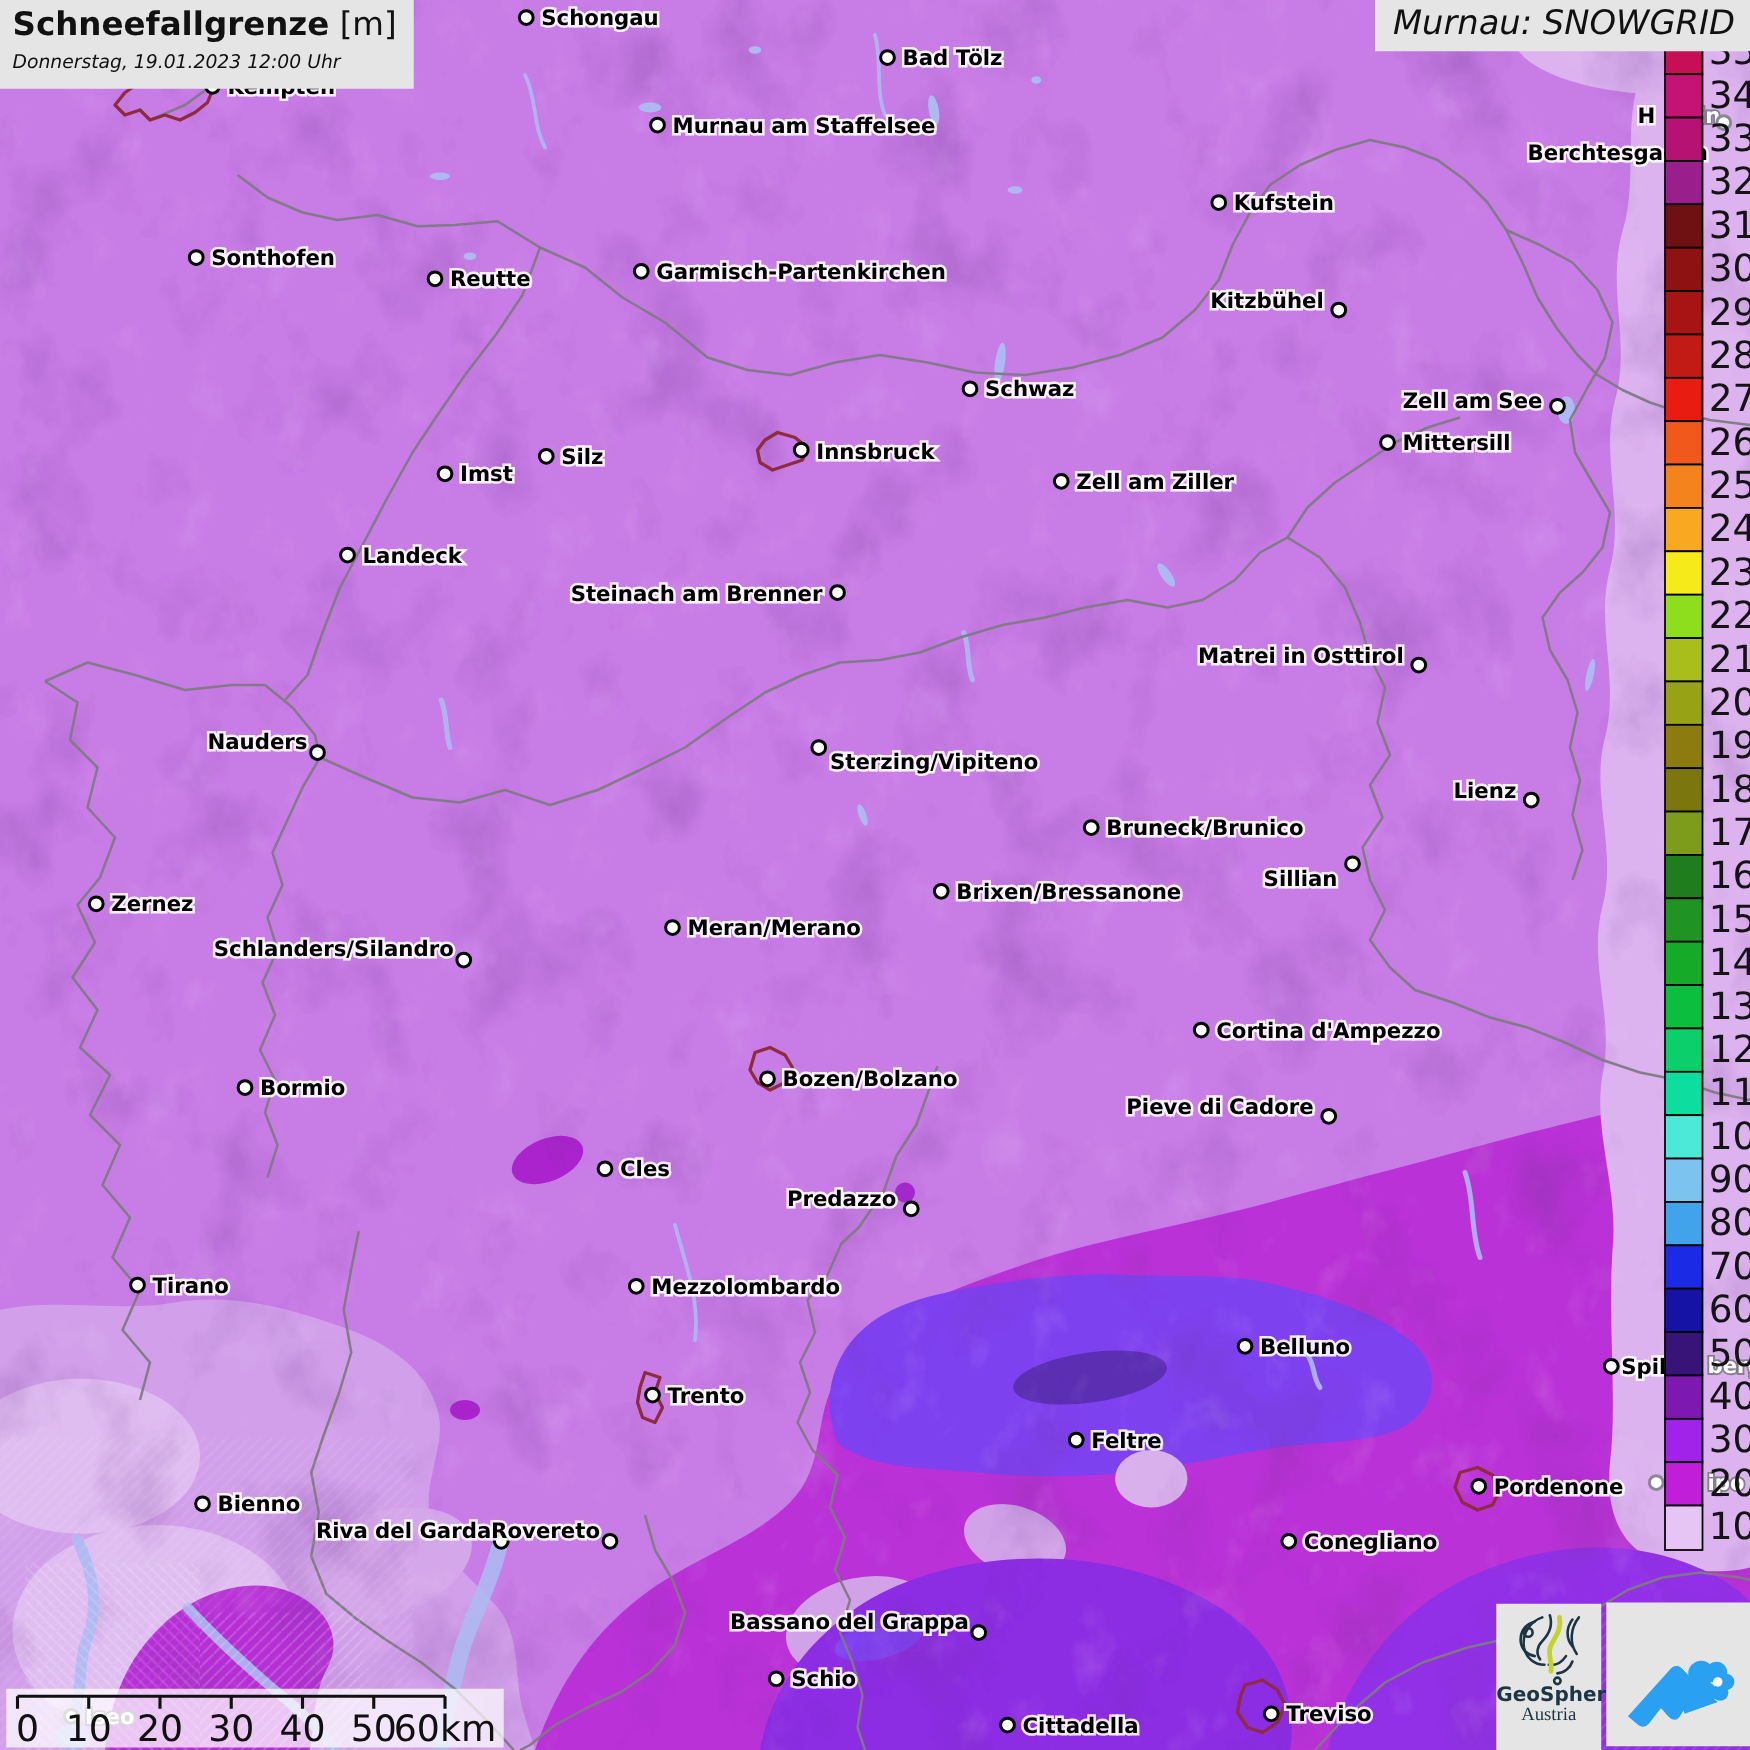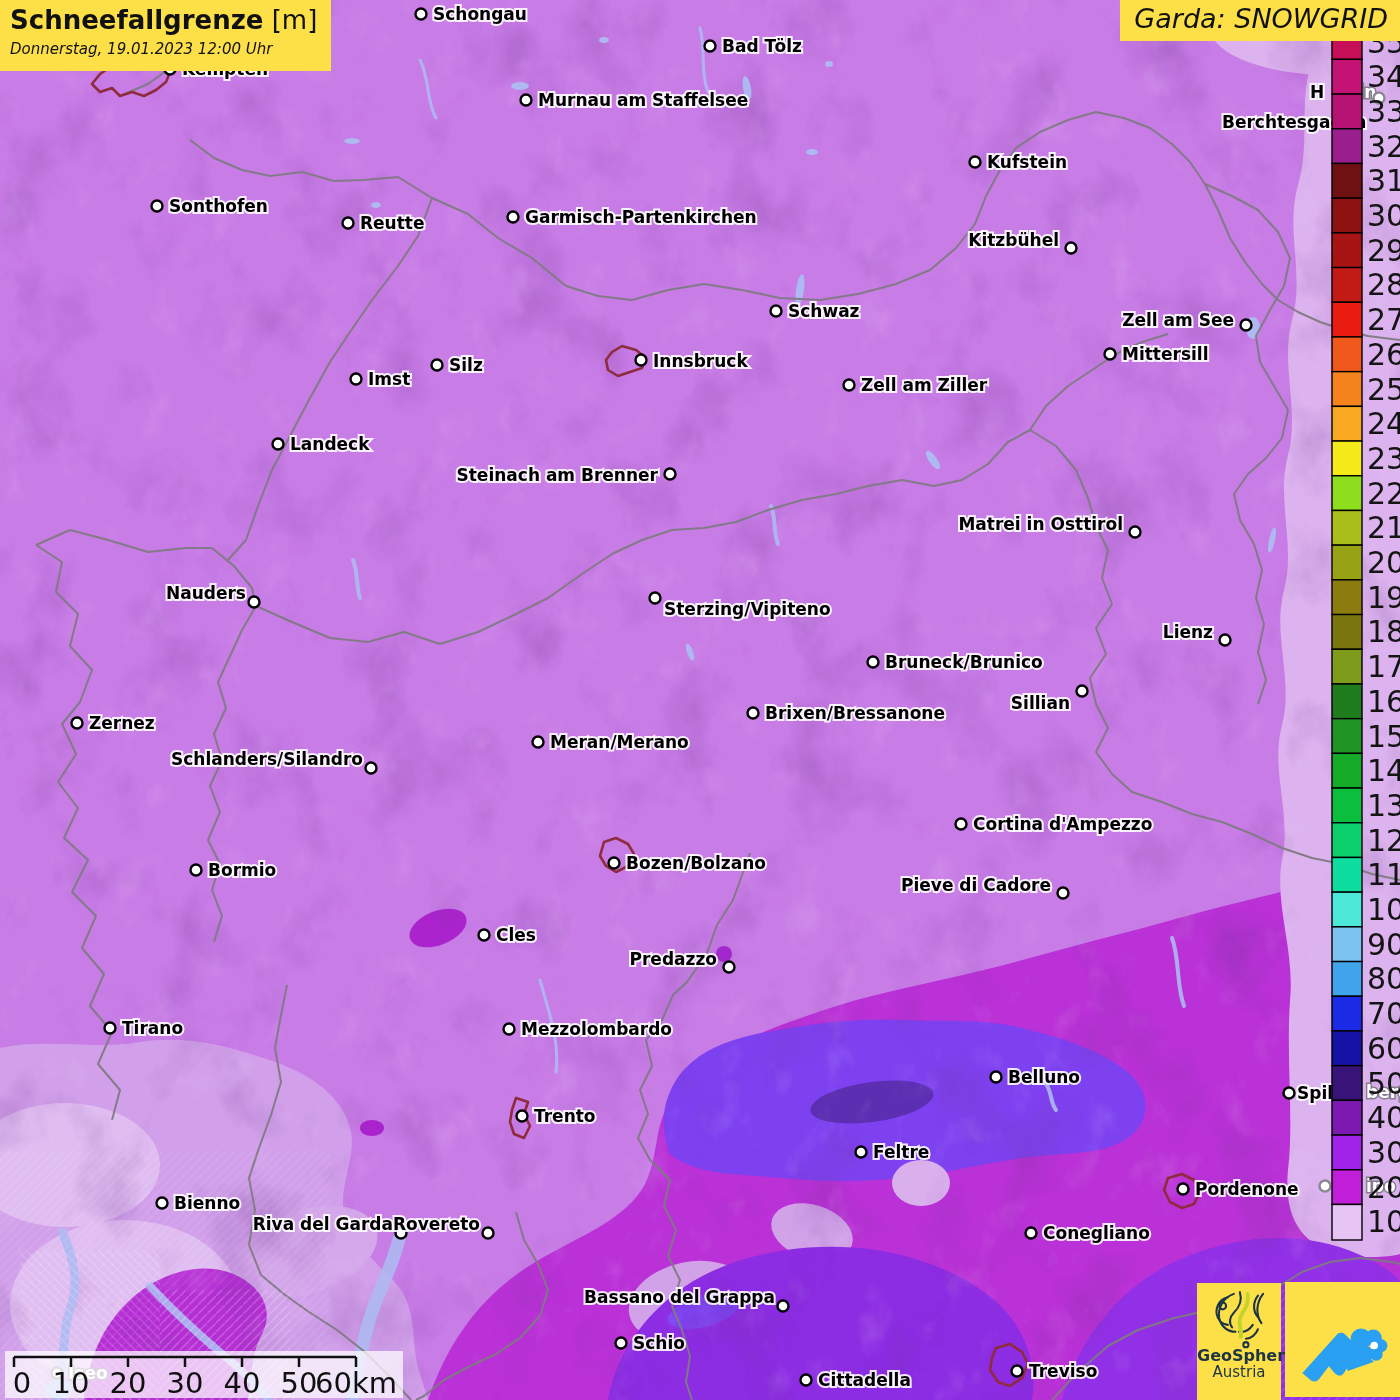--- a/index.html
+++ b/index.html
@@ -1,29 +1,29 @@
 <!DOCTYPE html>
 <html><head>
 <meta charset="utf-8">
 <style>
   html,body{margin:0;padding:0;background:#c87ce6;}
   #stage{position:relative;width:1400px;height:1400px;overflow:hidden;
          font-family:"DejaVu Sans","Liberation Sans",sans-serif;}
   #map-svg{position:absolute;left:0;top:0;}
-  .overlay-box{position:absolute;background:#fde047;color:#111;}
+  .overlay-box{position:absolute;background:#e5e5e5;color:#111;}
   #title-box{left:0;top:0;padding:5px 14px 8px 10px;}
   #title-line1{font-size:26px;line-height:30px;}
   #title-line1 .t-bold{font-weight:bold;}
   #title-line1 .t-unit{font-weight:normal;}
   #title-line2{font-size:15px;font-style:italic;line-height:28px;}
   #model-box{right:0;top:0;padding:3px 12px 7px 14px;}
   #model-box .m-text{font-size:27px;font-style:italic;}
   #geosphere-box{left:1197px;top:1283px;width:84px;height:117px;text-align:center;}
   #geosphere-box .g1{font-size:16px;font-weight:bold;color:#1c3545;line-height:17px;margin-top:-2px;}
-  #geosphere-box .g2{font-size:15px;color:#1c3545;line-height:17px;}
+  #geosphere-box .g2{font-size:15px;color:#1c3545;line-height:17px;font-family:Liberation Serif, serif;}
   #partner-box{left:1285px;top:1282px;width:115px;height:115px;}
   .logo-svg{display:block;margin:4px auto 0 auto;}
   
   text.city{font-family:"DejaVu Sans","Liberation Sans",sans-serif;font-size:17px;font-weight:bold;
             fill:#000;stroke:rgba(255,255,255,0.88);stroke-width:4px;paint-order:stroke;}
   text.city-faded{font-family:"DejaVu Sans","Liberation Sans",sans-serif;font-size:17px;font-weight:bold;
             fill:#fdfdfd;stroke:rgba(120,118,128,0.85);stroke-width:3px;paint-order:stroke;}
   text.cbar{font-family:"DejaVu Sans","Liberation Sans",sans-serif;font-size:30px;fill:#141414;}
   text.sbar{font-family:"DejaVu Sans","Liberation Sans",sans-serif;font-size:29px;fill:#101010;}
 </style>
@@ -338,21 +338,21 @@
 
   <div id="title-box" class="overlay-box">
     <div id="title-line1">
       <span class="t-bold">Schneefallgrenze</span>
       <span class="t-unit">[m]</span>
     </div>
     <div id="title-line2">Donnerstag, 19.01.2023 12:00 Uhr</div>
   </div>
 
   <div id="model-box" class="overlay-box">
-    <span class="m-text">Garda: SNOWGRID</span>
+    <span class="m-text">Murnau: SNOWGRID</span>
   </div>
 
   <div id="geosphere-box" class="overlay-box">
     <svg class="logo-svg" width="62" height="62" viewBox="0 0 72 72">
       <g fill="none" stroke="#1c3545" stroke-width="2.4" stroke-linecap="round">
         <circle cx="17" cy="22" r="4"></circle>
         <path d="M23,12 C14,14 9,22 10,31 C11,38 16,43 23,44"></path>
         <path d="M30,8 C18,12 11,24 13,36 C15,46 23,52 32,52"></path>
         <path d="M37,6 C40,16 36,24 30,30 C25,35 24,42 28,47"></path>
         <path d="M58,10 C52,18 52,28 58,35"></path>

